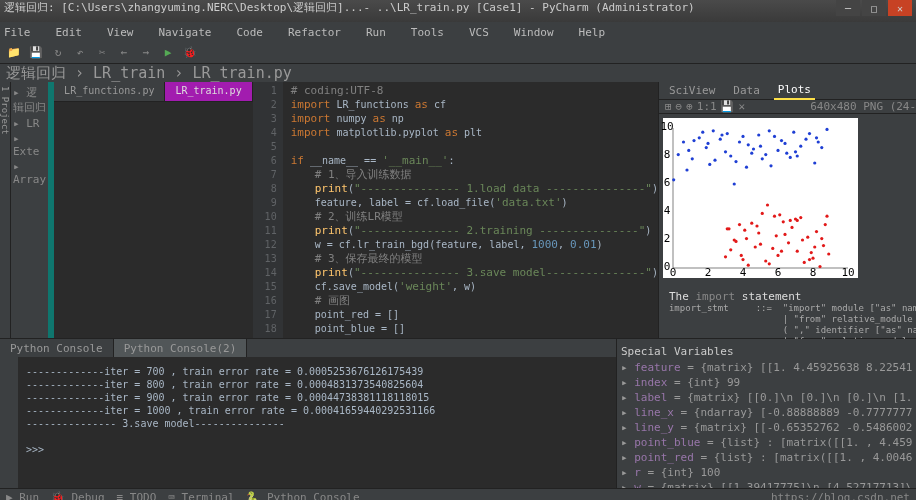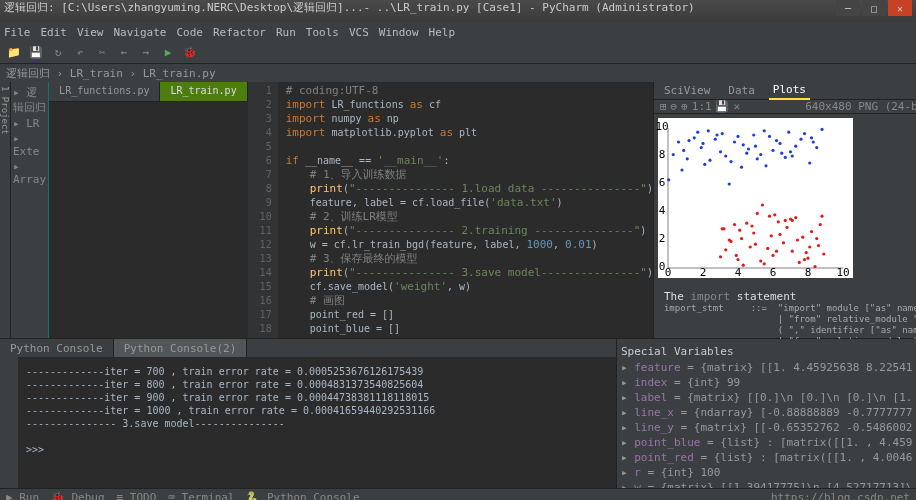--- a/index.html
+++ b/index.html
@@ -2,32 +2,32 @@
 <html><head>
 <meta charset="utf-8">
 <style>
 *{margin:0;padding:0;box-sizing:border-box;font-family:Consolas,monospace;font-size:11px}
 body{background:#2b2b2b;color:#a9b7c6;width:916px;height:500px;overflow:hidden;position:relative}
 .titlebar{height:22px;background:linear-gradient(#4a4a4a,#3a3a3a);display:flex;align-items:flex-start;padding:0 4px;color:#ccc;font-size:10px}
 .titlebar-text{flex:1}
 .winbtns{display:flex;gap:2px}
 .winbtn{width:24px;height:16px;background:#444;display:flex;align-items:center;justify-content:center;font-size:10px}
 .winbtn.close{background:#c74224}
-.menubar{height:20px;background:#3c3f41;display:flex;align-items:center;padding:0 4px;gap:10px;color:#bbb;font-size:11px}
+.menubar{height:20px;background:#3c3f41;display:flex;align-items:center;padding:0 4px;gap:25px;color:#bbb;font-size:11px}
 .toolbar{height:22px;background:#3c3f41;display:flex;align-items:center;padding:0 6px;gap:6px;border-bottom:1px solid #222}
 .tb-icon{width:16px;height:16px;display:flex;align-items:center;justify-content:center;color:#888}
-.breadcrumb{height:18px;background:#3c3f41;display:flex;align-items:center;padding:0 6px;font-size:11px;color:#999}
+.breadcrumb{height:18px;background:#3c3f41;display:flex;align-items:center;padding:0 6px;font-size:15px;color:#999}
 .main{display:flex;height:256px}
 .sidebar{width:14px;background:#3c3f41;writing-mode:vertical-lr;font-size:9px;color:#999;padding-top:4px;border-right:1px solid #222}
-.project-panel{width:50px;background:#3c3f41;border-right:1px solid #0f766e;padding:2px;font-size:9px}
+.project-panel{width:50px;background:#3c3f41;border-right:6px solid #0f766e;padding:2px;font-size:9px}
 .proj-item{padding:1px 0;color:#888}
 .editor-area{flex:1;display:flex;flex-direction:row}
 .editor-tabs{height:20px;background:#3c3f41;display:flex;border-bottom:1px solid #222}
 .etab{padding:3px 10px;font-size:10px;color:#999;border-right:1px solid #222}
-.etab.active{background:#4d7c0f;color:#ddd}
+.etab.active{background:#a21caf;color:#ddd}
 .editor-split{display:flex;flex:1}
 .code-pane{flex:1;display:flex;background:#2b2b2b}
 .gutter{width:30px;background:#313335;text-align:right;padding:2px 6px 0 0;color:#606366;font-size:10px;line-height:14px}
 .code{flex:1;padding:2px 0 0 8px;font-size:10px;line-height:14px;white-space:pre}
 .kw{color:#cc7832}.str{color:#6a8759}.num{color:#6897bb}.com{color:#808080}.fn{color:#ffc66d}
 .right-pane{width:390px;background:#3c3f41;display:flex;flex-direction:column;border-left:1px solid #222}
 .sciview-tabs{height:18px;display:flex;align-items:center;padding:0 6px;font-size:10px;color:#999;gap:10px;border-bottom:1px solid #222}
 .sv-tab{padding:2px 4px}
 .sv-tab.active{color:#fff;border-bottom:2px solid #fde047}
 .sv-toolbar{height:18px;display:flex;align-items:center;padding:0 6px;font-size:9px;color:#888;gap:4px;border-bottom:1px solid #222}

